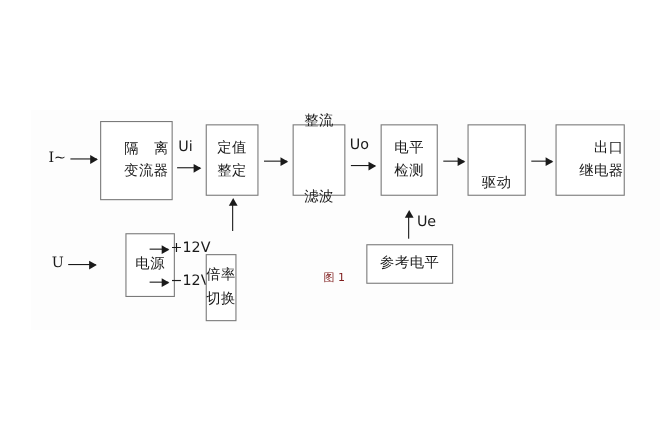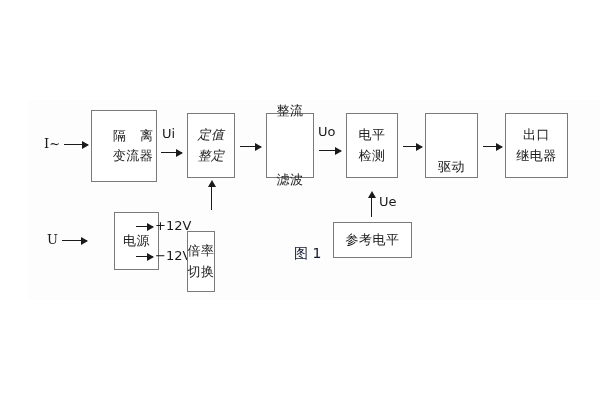--- a/index.html
+++ b/index.html
@@ -43,22 +43,22 @@
   .label {
     position: absolute;
     color: #1a1a1a;
     font-size: 13px;
     white-space: nowrap;
   }
   .label.serif { font-family: "DejaVu Serif", "Liberation Serif", serif; }
 
   .caption {
     position: absolute;
-    color: #0f172a;
-    font-size: 14px;
+    color: #7f1d1d;
+    font-size: 10px;
     white-space: nowrap;
   }
 
   
   .arrow-h {
     position: absolute;
     height: 1px;
     background: #1a1a1a;
   }
   .arrow-h::after {
@@ -96,21 +96,21 @@
   <div class="arrow-h" style="left:64px; top:144px; width:24px;"></div>
 
   <div class="box" style="left:91px; top:110px; width:66px; height:72px;padding-left:18px;">
     <span class="ln sp">隔 离</span>
     <span class="ln">变流器</span>
   </div>
 
   <div class="label" style="left:162px; top:126px;text-align:right;">Ui</div>
   <div class="arrow-h" style="left:161px; top:152px; width:21px;"></div>
 
-  <div class="box" style="left:187px; top:113px; width:48px; height:65px;font-style:italic;">
+  <div class="box" style="left:187px; top:113px; width:48px; height:65px;">
     <span class="ln">定值</span>
     <span class="ln">整定</span>
   </div>
 
   <div class="arrow-h" style="left:240px; top:146px; width:21px;"></div>
 
   <div class="box" style="left:266px; top:113px; width:48px; height:65px;gap:48px;">
     <span class="ln">整流</span>
     <span class="ln">滤波</span>
   </div>
@@ -124,21 +124,21 @@
   </div>
 
   <div class="arrow-h" style="left:403px; top:146px; width:19px;"></div>
 
   <div class="box" style="left:425px; top:113px; width:53px; height:65px;justify-content:flex-end;">
     <span class="ln">驱动</span>
   </div>
 
   <div class="arrow-h" style="left:483px; top:146px; width:19px;"></div>
 
-  <div class="box" style="left:505px; top:113px; width:63px; height:65px;">
+  <div class="box" style="left:505px; top:113px; width:63px; height:65px;align-items:flex-end;">
     <span class="ln">出口</span>
     <span class="ln">继电器</span>
   </div>
 
   <div class="label serif" style="left:47px; top:232px;">U</div>
   <div class="arrow-h" style="left:62px; top:240px; width:25px;"></div>
 
   <div class="box" style="left:90px; top:212px; width:45px; height:58px;margin-left:24px;">
     <span class="ln">电源</span>
   </div>

